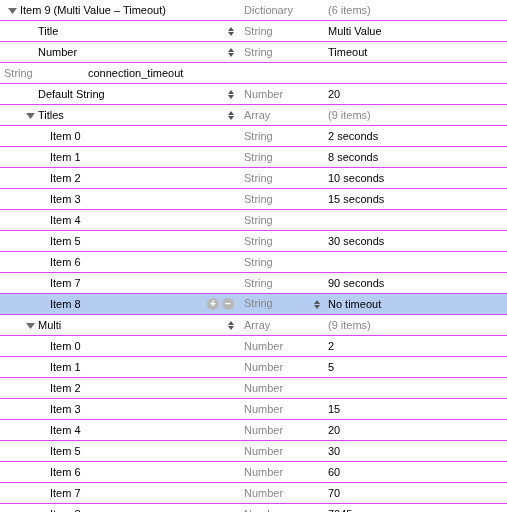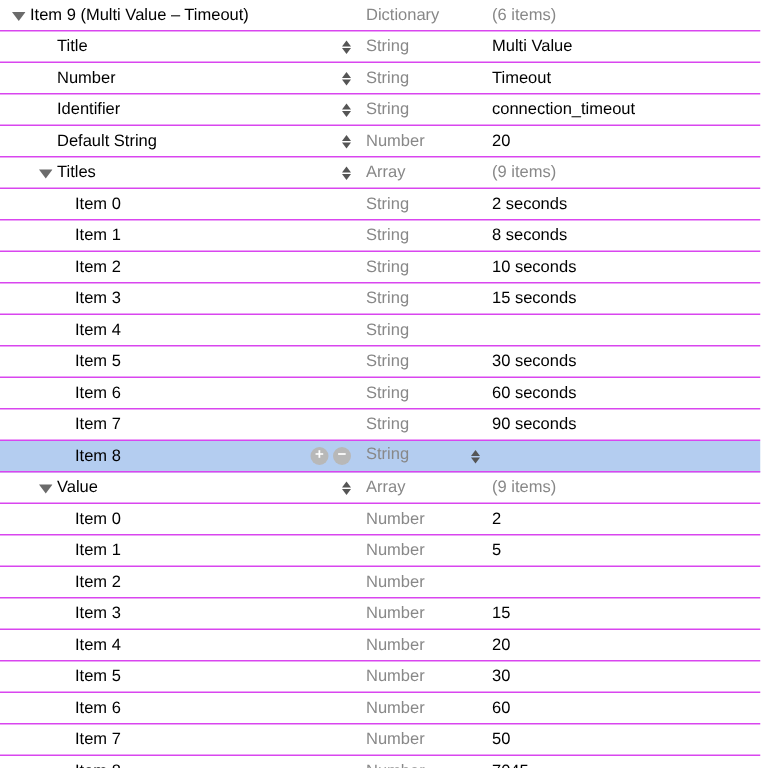--- a/index.html
+++ b/index.html
@@ -129,28 +129,20 @@
           <span class="tri-up"></span>
           <span class="tri-down"></span>
         </span>
       </div>
       <div class="col-type">
         <span>String</span>
       </div>
       <div class="col-val"><span>Timeout</span></div>
     </div>
     <div class="row">
-      <div class="col-key">
-        <span class="indent" style="width:38px"></span>
-        <span class="key-text">Identifier</span>
-        <span class="stepper">
-          <span class="tri-up"></span>
-          <span class="tri-down"></span>
-        </span>
-      </div>
       <div class="col-type">
         <span>String</span>
       </div>
       <div class="col-val"><span>connection_timeout</span></div>
     </div>
     <div class="row">
       <div class="col-key">
         <span class="indent" style="width:38px"></span>
         <span class="key-text">Default String</span>
         <span class="stepper">
@@ -242,21 +234,20 @@
       <div class="col-val"><span>30 seconds</span></div>
     </div>
     <div class="row">
       <div class="col-key">
         <span class="indent" style="width:50px"></span>
         <span class="key-text">Item 6</span>
       </div>
       <div class="col-type">
         <span>String</span>
       </div>
-      <div class="col-val"><span>60 seconds</span></div>
     </div>
     <div class="row">
       <div class="col-key">
         <span class="indent" style="width:50px"></span>
         <span class="key-text">Item 7</span>
       </div>
       <div class="col-type">
         <span>String</span>
       </div>
       <div class="col-val"><span>90 seconds</span></div>
@@ -270,30 +261,31 @@
           <span class="circ">−</span>
         </span>
       </div>
       <div class="col-type">
         <span>String</span>
         <span class="stepper">
           <span class="tri-up"></span>
           <span class="tri-down"></span>
         </span>
       </div>
+      <div class="col-val"><span>No timeout</span></div>
     </div>
     <div class="row">
       <div class="col-key">
         <span class="indent" style="width:26px"></span>
         <span class="disclosure">
           <svg width="9" height="9" viewBox="0 0 9 9">
             <polygon points="0,2 9,2 4.5,8" fill="#6b6b6b"></polygon>
           </svg>
         </span>
-        <span class="key-text">Value</span>
+        <span class="key-text">Multi</span>
         <span class="stepper">
           <span class="tri-up"></span>
           <span class="tri-down"></span>
         </span>
       </div>
       <div class="col-type">
         <span>Array</span>
       </div>
       <div class="col-val dim"><span>(9 items)</span></div>
     </div>
@@ -367,21 +359,21 @@
       <div class="col-val"><span>60</span></div>
     </div>
     <div class="row">
       <div class="col-key">
         <span class="indent" style="width:50px"></span>
         <span class="key-text">Item 7</span>
       </div>
       <div class="col-type">
         <span>Number</span>
       </div>
-      <div class="col-val"><span>50</span></div>
+      <div class="col-val"><span>70</span></div>
     </div>
     <div class="row">
       <div class="col-key">
         <span class="indent" style="width:50px"></span>
         <span class="key-text">Item 8</span>
       </div>
       <div class="col-type">
         <span>Number</span>
       </div>
       <div class="col-val"><span>7045</span></div>

